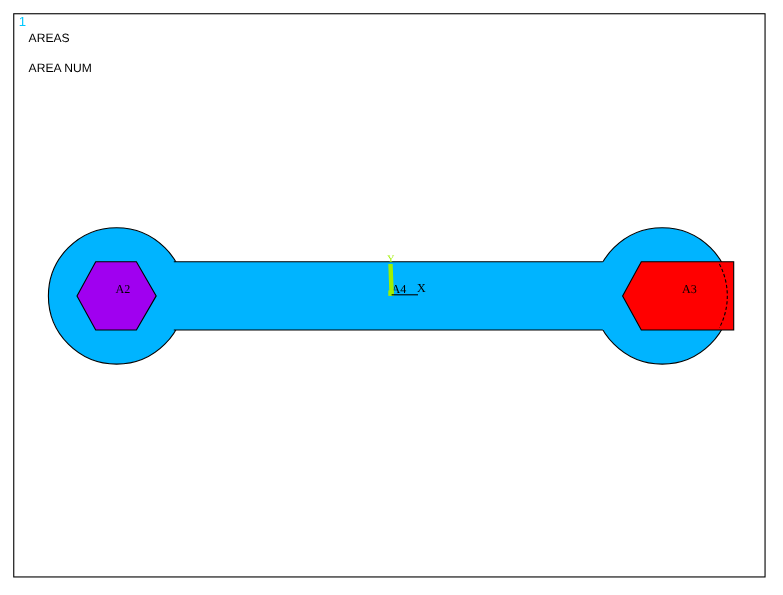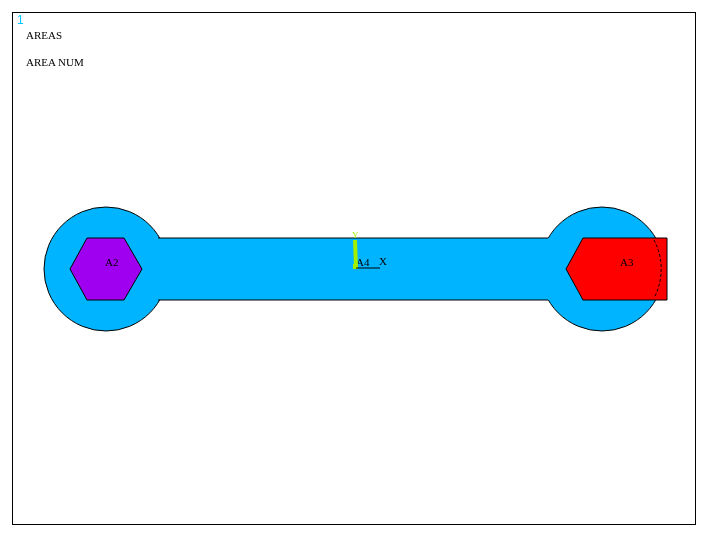--- a/index.html
+++ b/index.html
@@ -1,19 +1,19 @@
 <!DOCTYPE html>
 <html><head>
 <meta charset="utf-8">
 <style>
   html, body { margin: 0; padding: 0; background: #ffffff; }
   body { width: 712px; height: 541px; position: relative; overflow: hidden; font-family: "Liberation Mono", "DejaVu Sans Mono", monospace; }
   .frame { position: absolute; left: 12px; top: 12px; width: 684px; height: 513px; border: 1px solid #000000; background: #ffffff; box-sizing: border-box; }
   .win-num { position: absolute; left: 17px; top: 13px; font-size: 12px; color: #00c8ff; font-family: "Liberation Sans", "DejaVu Sans", sans-serif; }
-  .legend-line { position: absolute; left: 26px; font-size: 11px; color: #000000; font-family: Liberation Serif, serif; }
+  .legend-line { position: absolute; left: 26px; font-size: 11px; color: #000000; font-family: Liberation Sans, sans-serif; }
   svg.canvas { position: absolute; left: 0; top: 0; }
   .lbl { font-family: "Liberation Serif", "DejaVu Serif", serif; font-size: 11px; fill: #000000; }
 </style>
 </head>
 <body>
 
 <div class="frame"></div>
 <div class="win-num">1</div>
 <div class="legend-line" style="top:29px">AREAS</div>
 <div class="legend-line" style="top:56px">AREA NUM</div>

